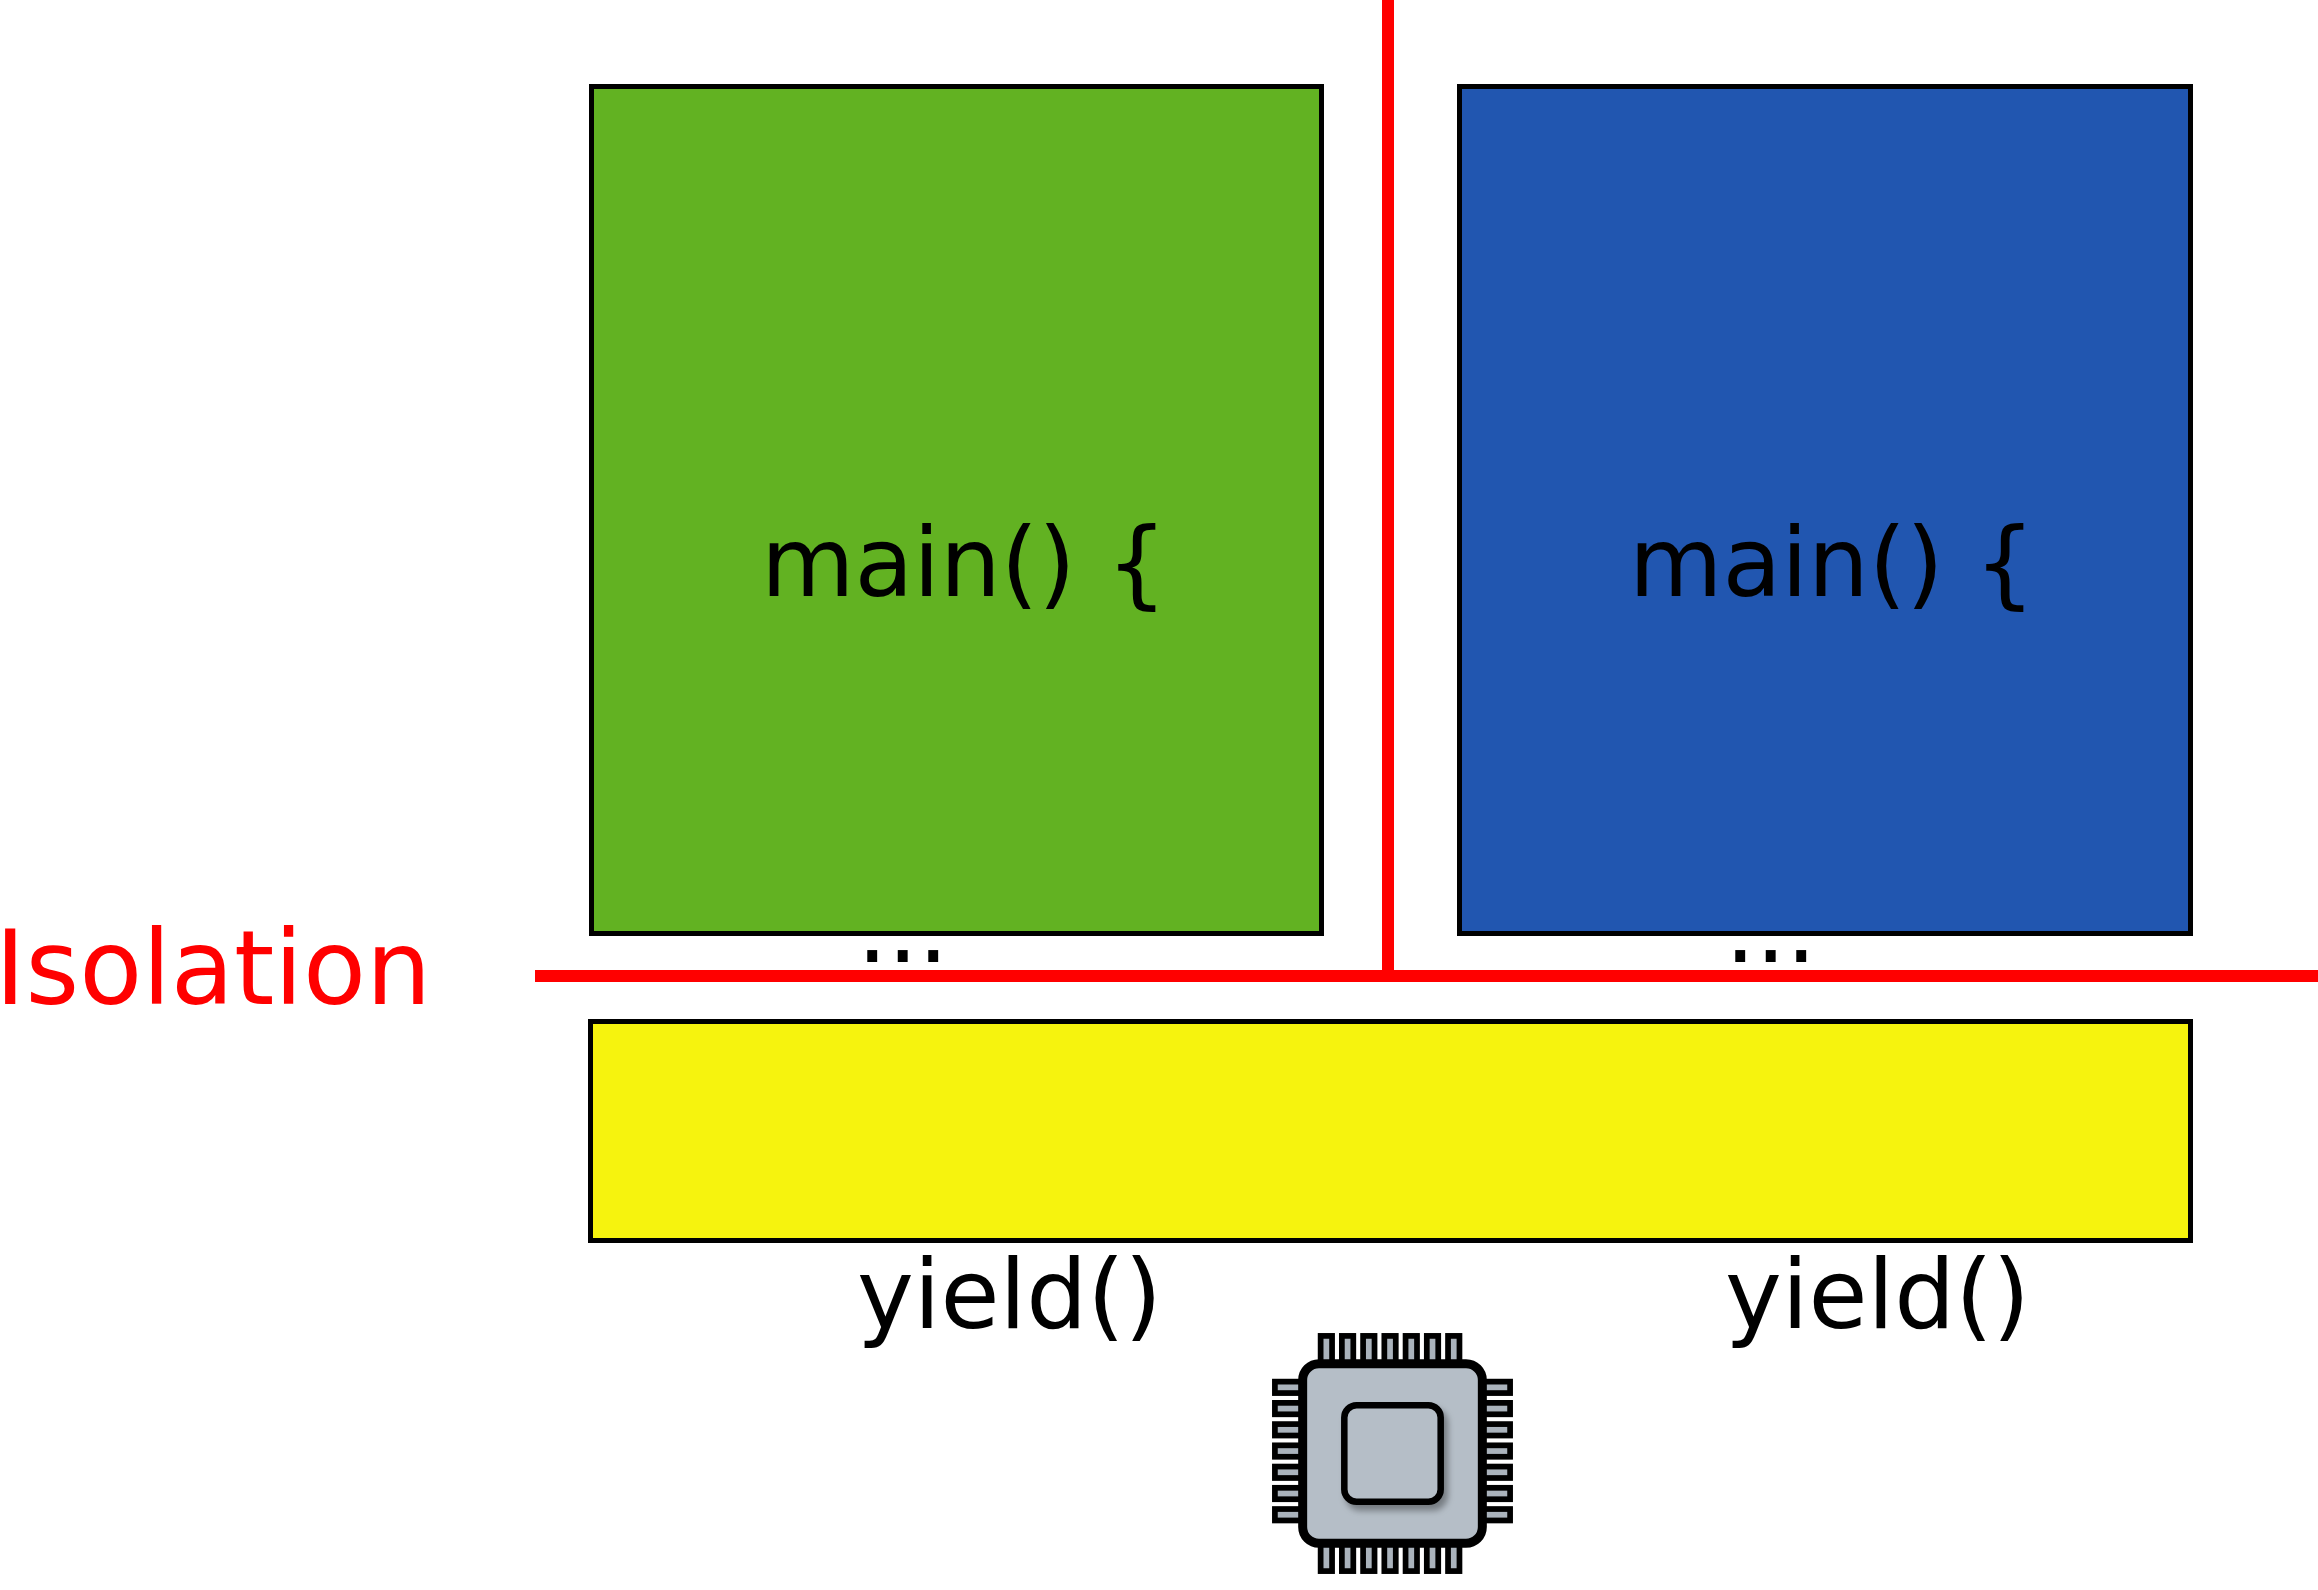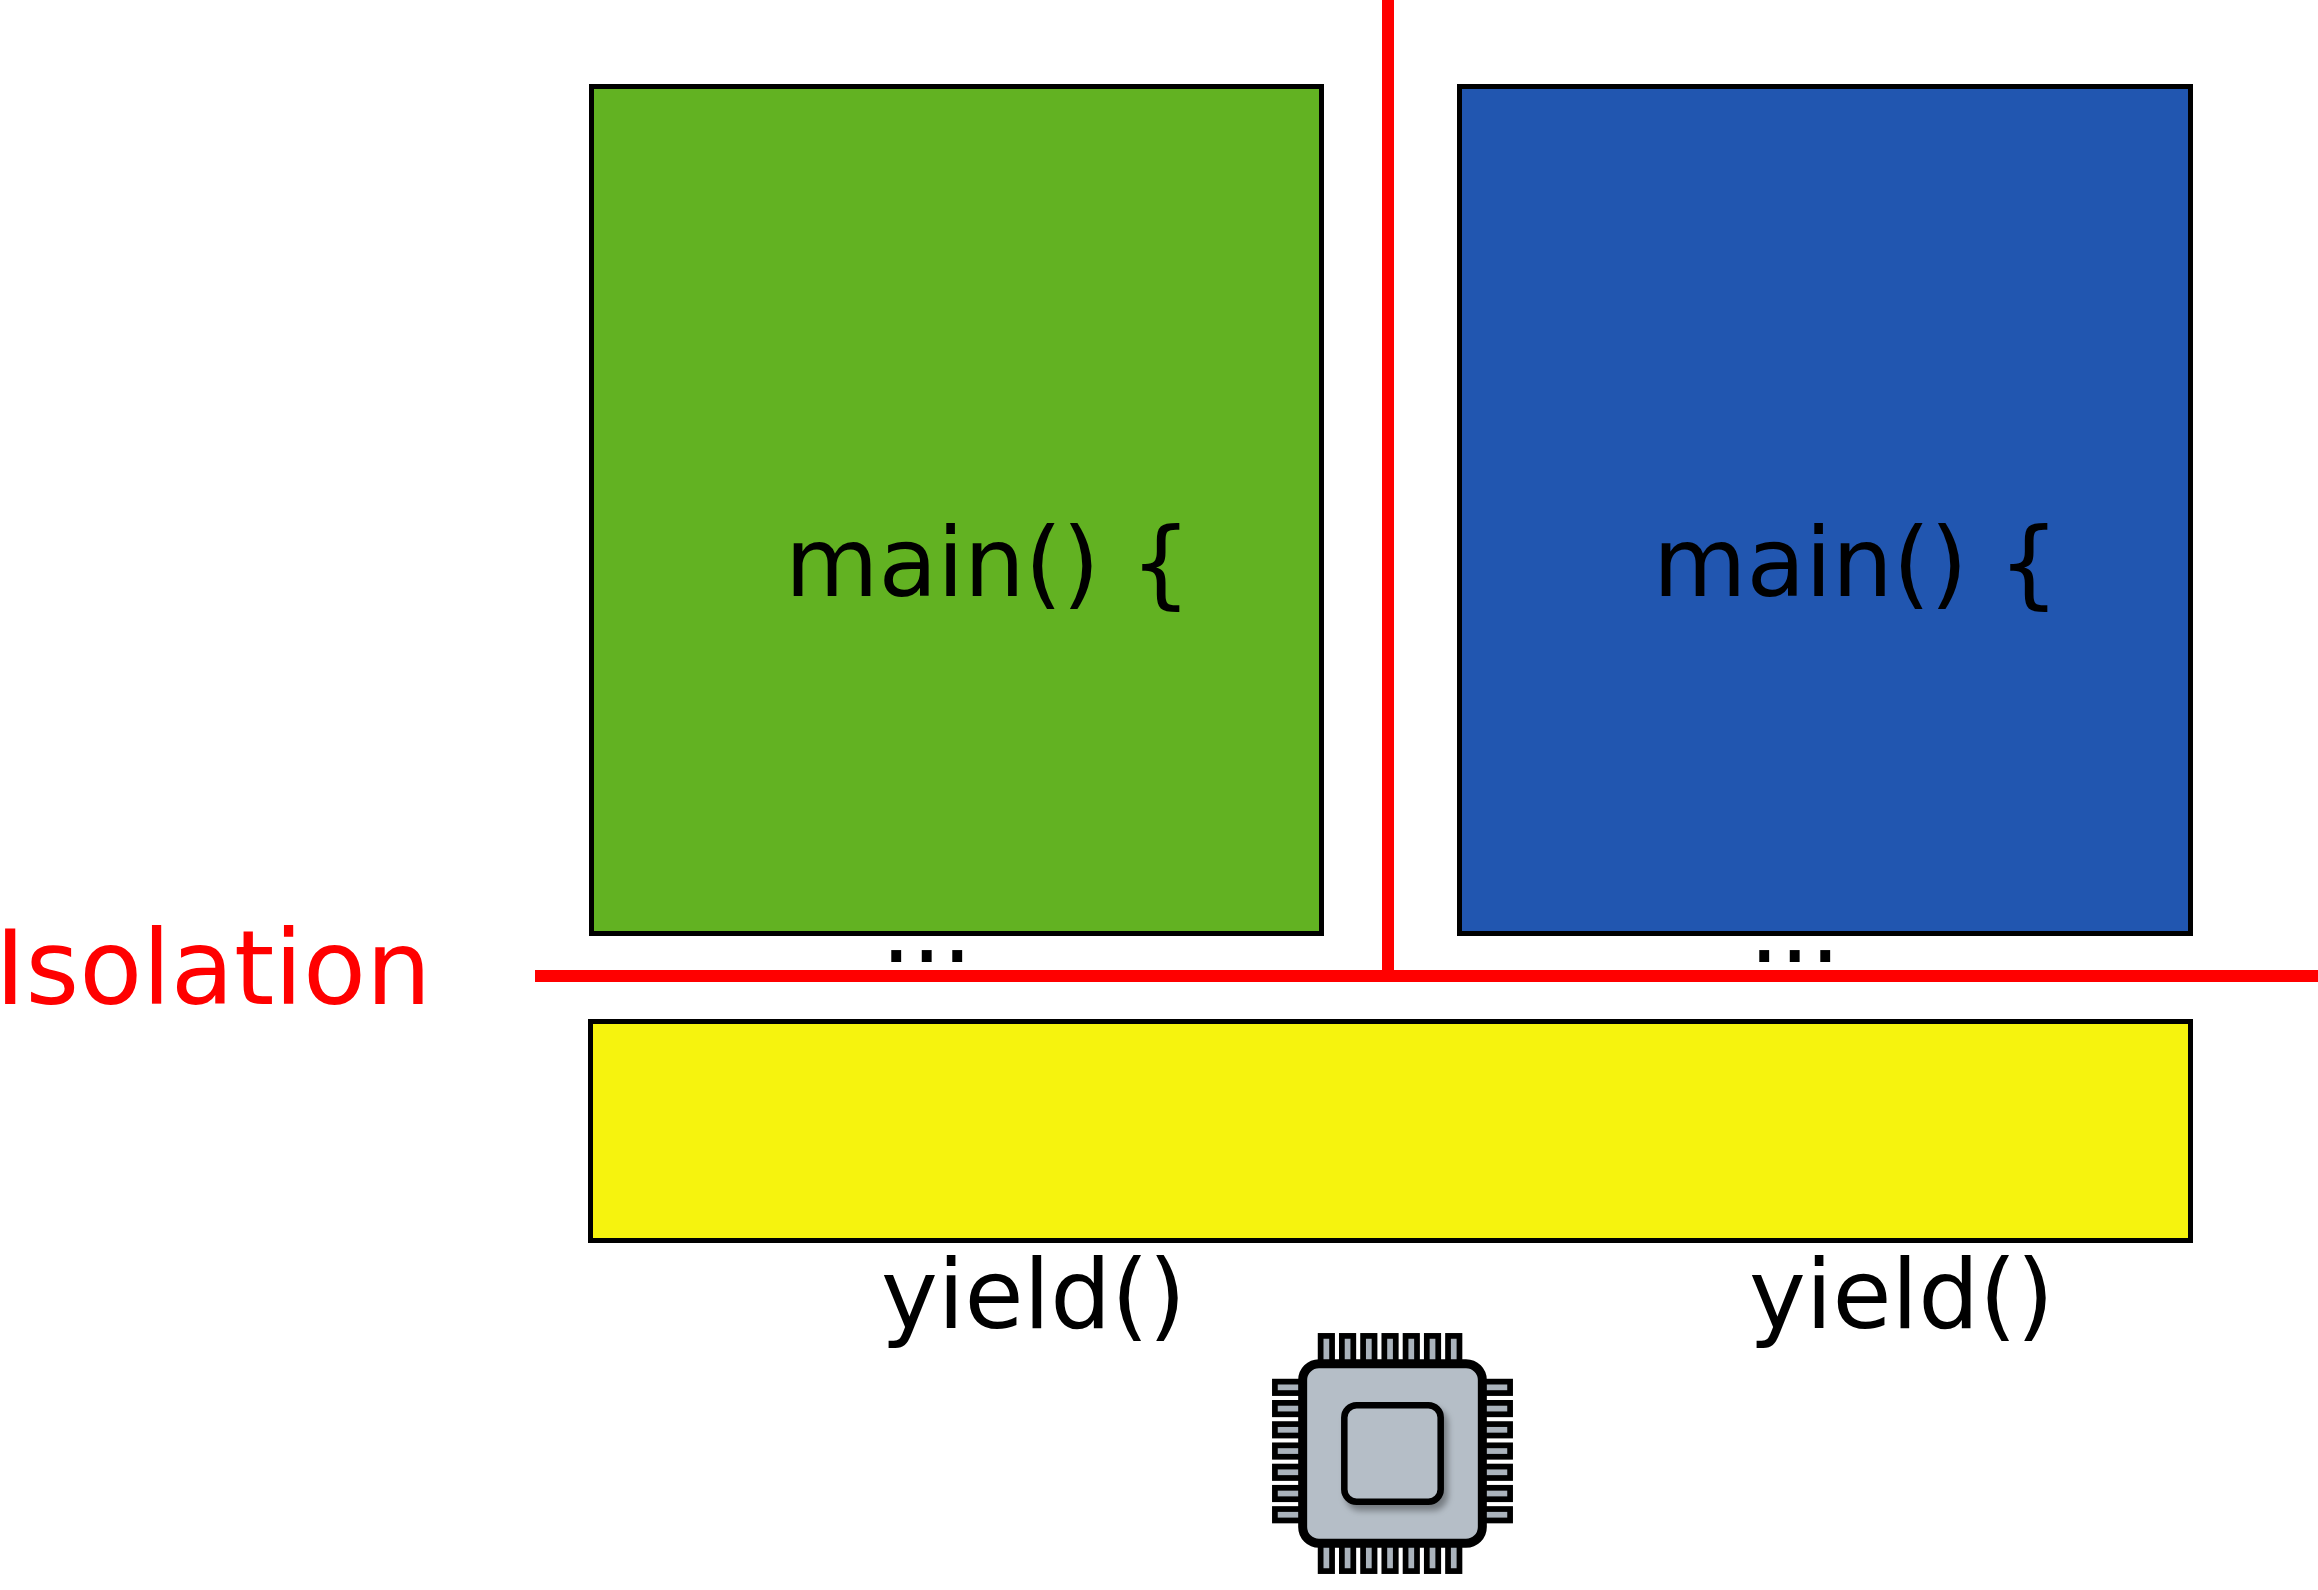--- a/index.html
+++ b/index.html
@@ -13,21 +13,20 @@
     font-family: "DejaVu Sans", sans-serif;
   }
 
   
   .process-box {
     position: absolute;
     top: 84px;
     height: 852px;
     border: 5.7px solid var(--color-outline, #000);
     box-sizing: border-box;
-    padding-left: 24px;
   }
   .process-box.green { left: 589px;  width: 735px; background: var(--color-green,  #62b222); }
   .process-box.blue  { left: 1457px; width: 736px; background: var(--color-blue,   #2156b0); }
 
   .code-block {
     padding: 169px 0 0 167px;
     font-size: 96px;
     line-height: 122px;
     color: #000;
     white-space: pre;

